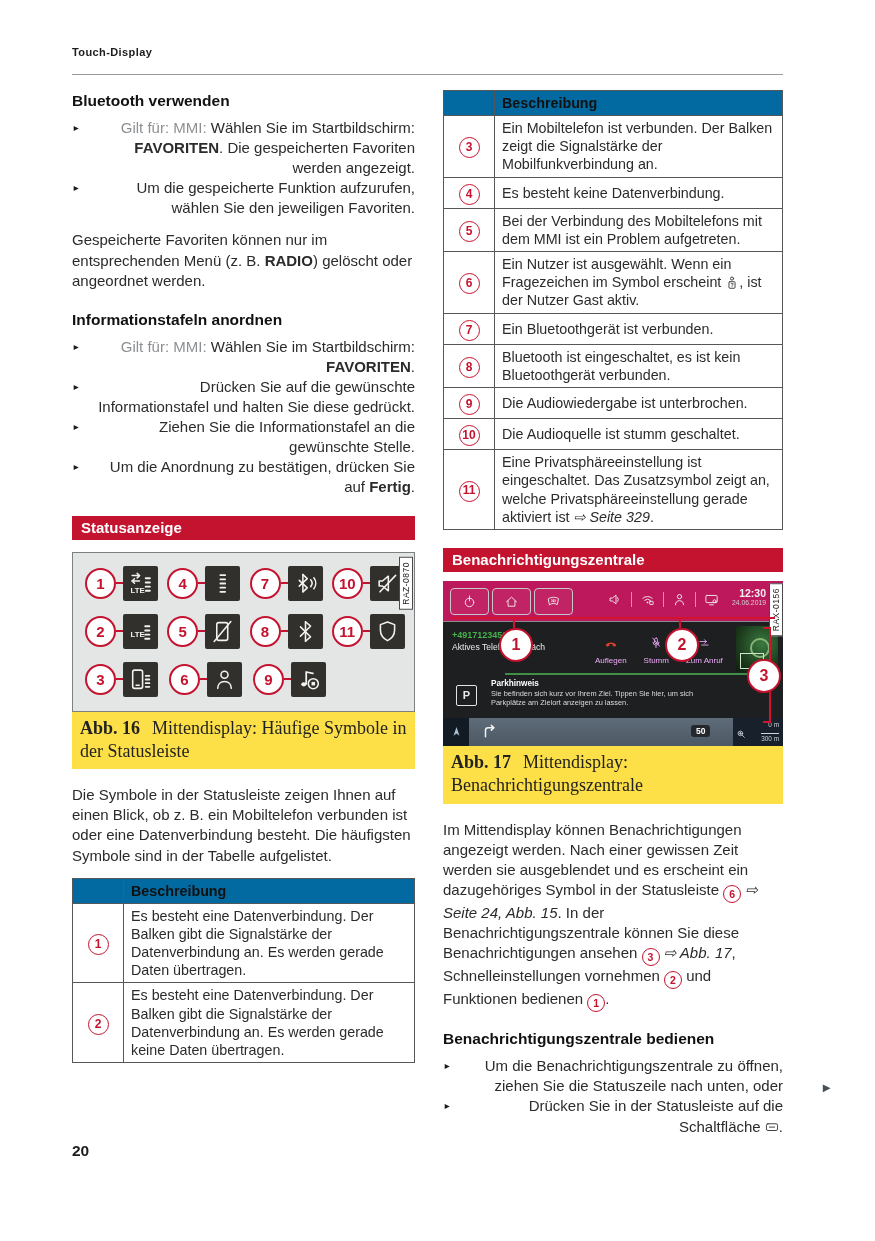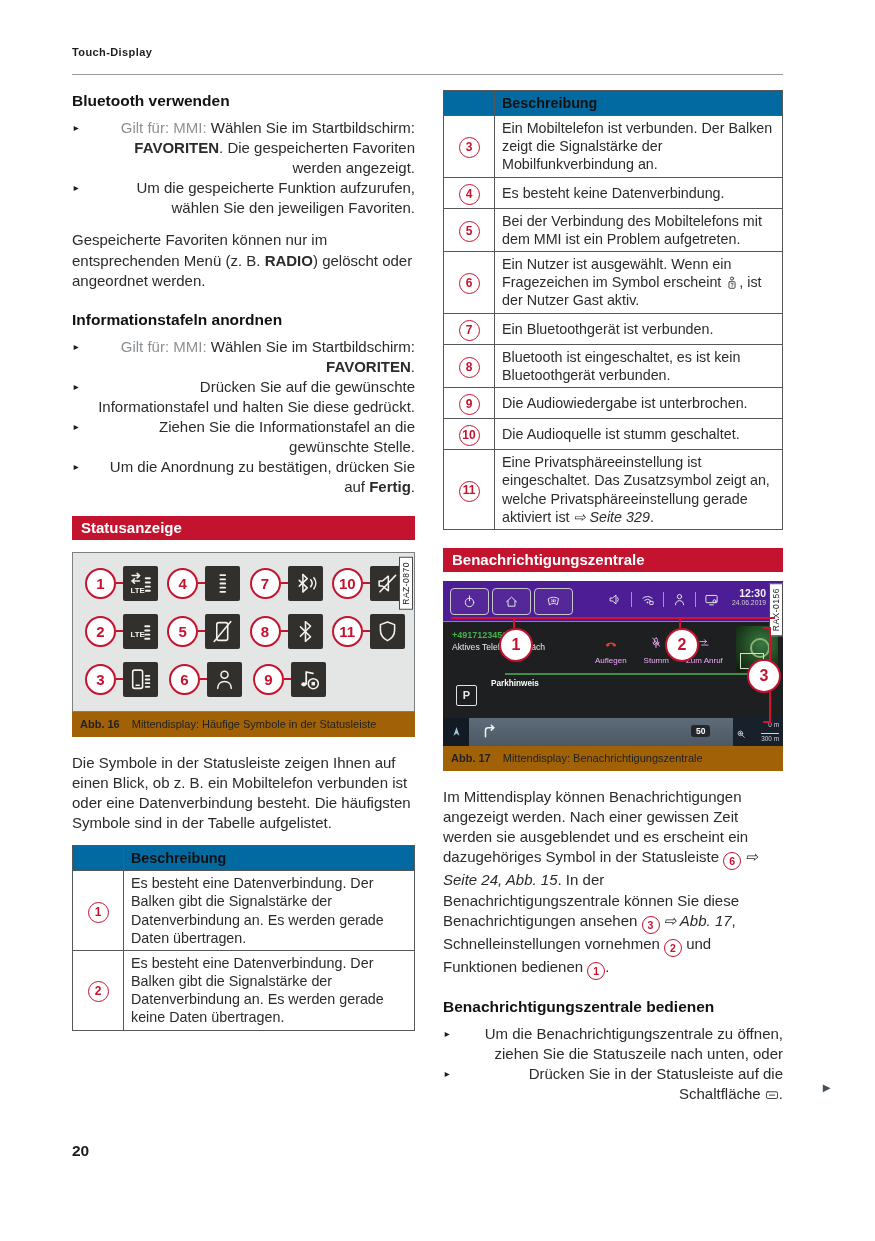--- a/index.html
+++ b/index.html
@@ -35,30 +35,30 @@
   
   .fig16{position:relative;margin-top:12px;height:160px;background:#e4e5e5;border:1px solid #7d8083;box-sizing:border-box;padding:13px 0 0 12px;}
   .f16-row{display:flex;margin-bottom:13px;}
   .f16-item{display:flex;align-items:center;width:84px;}
   .f16-dash{width:7px;height:2px;background:#c4132f;}
   .f16-tile{width:35px;height:35px;background:#31302c;border-radius:2px;color:#f4f2ee;
             display:flex;align-items:center;justify-content:center;}
   .f16-tile svg{width:25px;height:25px;}
   .vlabel{position:absolute;top:4px;right:1px;writing-mode:vertical-rl;transform:rotate(180deg);
           background:#fff;border:1px solid #4a4a4a;color:#222;font-size:8.5px;padding:4px 1px;letter-spacing:.5px;}
-  .caption{background:#a16207;padding:5px 8px 6px;font-size:11px;line-height:1.3;color:#222;}
+  .caption{background:#fde047;padding:5px 8px 6px;font-size:18px;line-height:1.3;color:#222;font-family:Liberation Serif, serif;}
   .cap-label{font-weight:bold;margin-right:12px;}
   
   table.desc{border-collapse:collapse;width:100%;margin-top:2px;}
   table.desc th,table.desc td{border:1px solid #55585b;font-size:14.3px;line-height:1.27;padding:3px 7px;vertical-align:middle;text-align:left;}
   table.desc th{background:#0369a1;font-weight:bold;color:#111;}
   td.cell-num{text-align:center !important;width:36px;}
   
   .fig17{position:relative;margin-top:9px;width:340px;height:165px;background:#1e1f20;overflow:hidden;}
-  .f17-statusbar{position:absolute;left:0;top:0;width:100%;height:40px;background:#4c1d95;border-bottom:1px solid #8b8b8b;}
+  .f17-statusbar{position:absolute;left:0;top:0;width:100%;height:40px;background:#be185d;border-bottom:1px solid #8b8b8b;}
   .f17-btns{position:absolute;left:7px;top:7px;display:flex;gap:3px;}
   .f17-btns .sb-ic{width:37px;height:25px;border:1px solid #c7c7c7;border-radius:4px;color:#ececec;
                    display:flex;align-items:center;justify-content:center;background:rgba(255,255,255,.05);}
   .f17-btns .sb-ic svg{width:15px;height:15px;}
   .f17-sticons{position:absolute;right:64px;top:11px;display:flex;align-items:center;color:#ececec;}
   .f17-sticons .sb-ic svg{width:15px;height:15px;display:block;}
   .f17-sticons .sb-ic + .sb-ic{border-left:1px solid rgba(255,255,255,.5);padding-left:8px;margin-left:8px;}
   .f17-clock{position:absolute;right:17px;top:6px;text-align:right;color:#f2f2f2;}
   .f17-time{font-size:10.5px;font-weight:bold;line-height:1.2;}
   .f17-date{font-size:6.8px;color:#cfcfcf;}
@@ -474,20 +474,21 @@
     </div>
     <div class="f17-greenline"></div>
     <div class="f17-cam">
       <div class="cam-ring"></div>
       <div class="cam-rect"></div>
     </div>
 
     <div class="f17-park">
       <div class="park-badge">P</div>
       <div class="park-title">Parkhinweis</div>
+      <div class="park-text">Sie befinden sich kurz vor Ihrem Ziel. Tippen Sie hier, um sich Parkplätze am Zielort anzeigen zu lassen.</div>
     </div>
 
     <div class="f17-map">
       <div class="m-compass">
           <svg viewBox="0 0 24 24">
             <path d="M12 3.5 17.5 20 12 15.8 6.5 20z" fill="currentColor"></path>
           </svg>
         </div>
       <div class="m-turn"><svg viewBox="0 0 24 24" fill="none" stroke="currentColor" stroke-width="2" stroke-linecap="round" stroke-linejoin="round">
             <path d="M6 21v-8.5Q6 9 9.5 9H17"></path>

